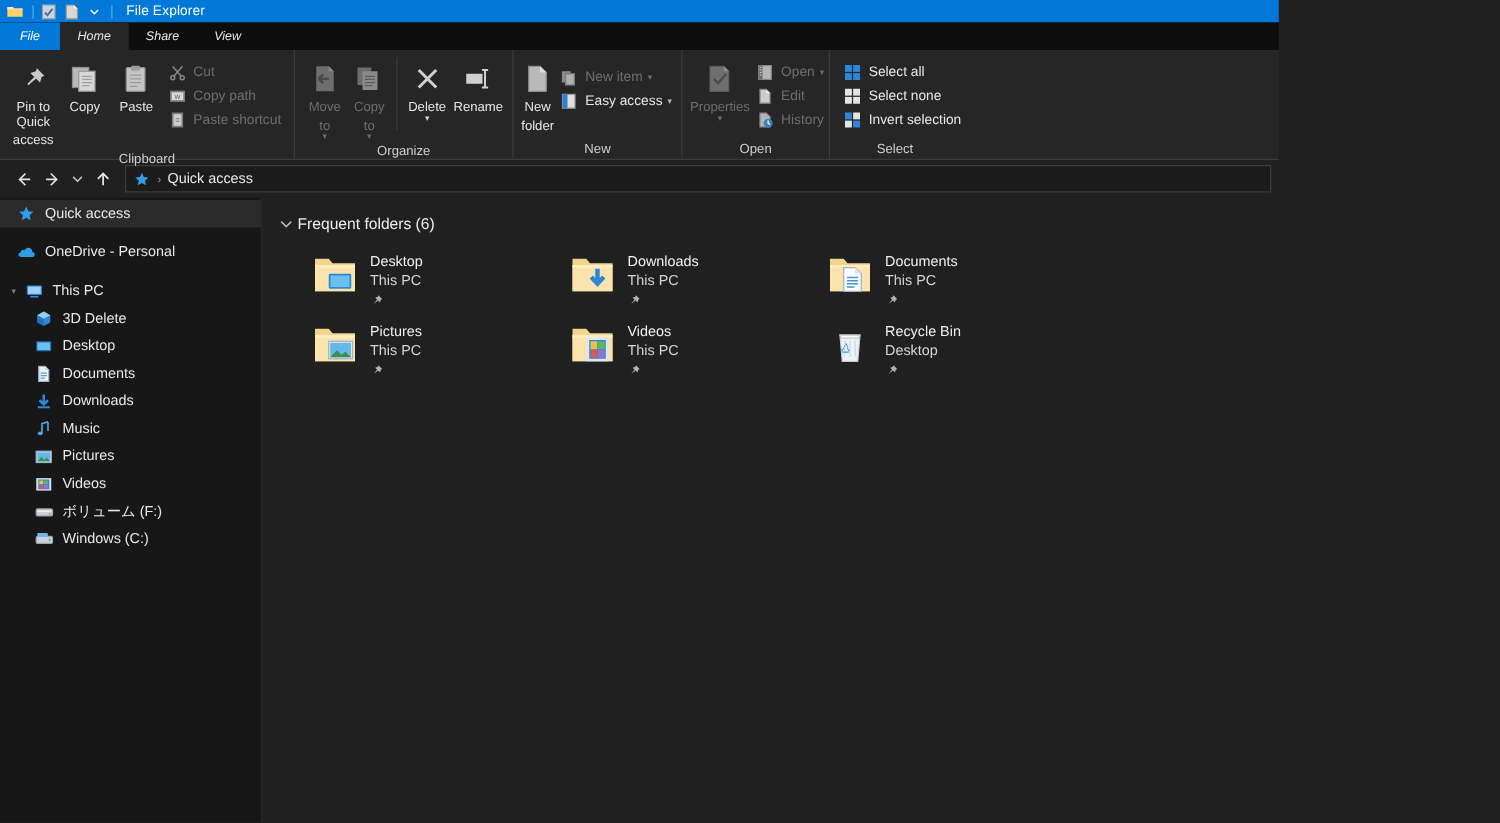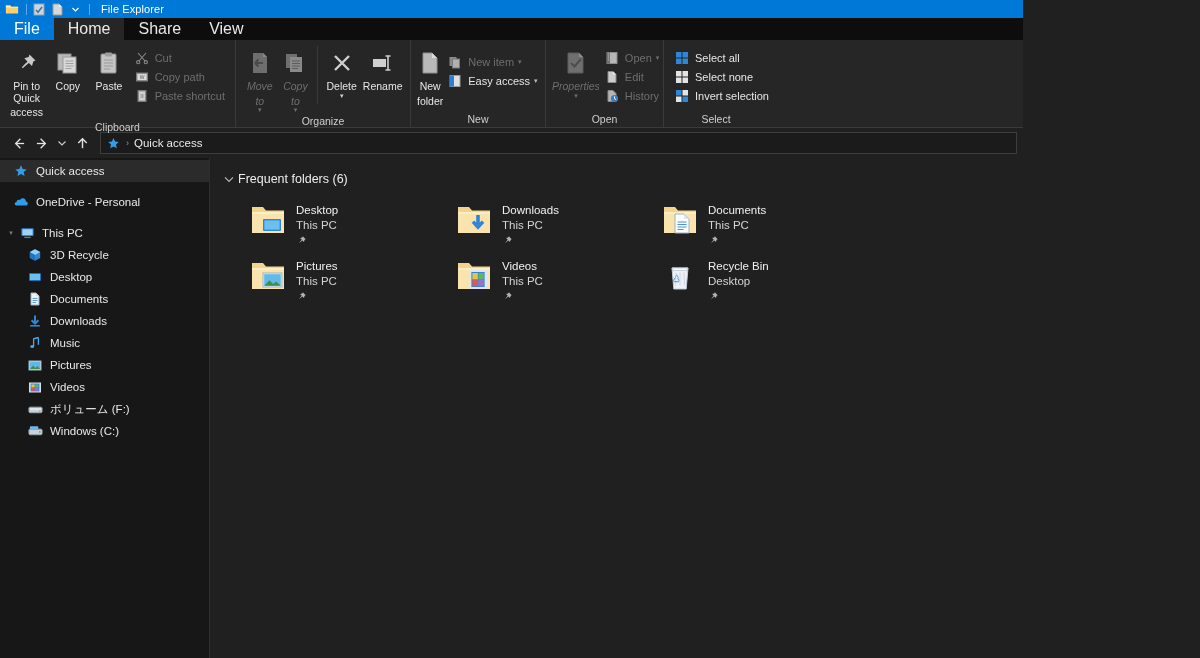--- a/index.html
+++ b/index.html
@@ -32,21 +32,21 @@
   
   .tabstrip {
     height: 22px;
     background: #0d0d0d;
     display: flex;
     align-items: stretch;
     flex: 0 0 22px;
   }
   .tab {
     display: flex; align-items: center; justify-content: center;
-    font-size: 16px; color: #e8e8e8; padding: 0 14px; white-space: nowrap; cursor: default;
+    font-size: 10px; color: #e8e8e8; padding: 0 14px; white-space: nowrap; cursor: default; font-style: italic;
   }
   .tab.file { background: #0078d7; color:#fff; min-width: 48px; }
   .tab.active { background: #262626; }
 
   
   .ribbon {
     background: #262626;
     height: 88px;
     display: flex;
     align-items: stretch;
@@ -66,21 +66,21 @@
     height: 16px; line-height: 16px; text-align: center;
     font-size: 10.5px; color: #cfcfcf;
   }
 
   .bigbtn {
     width: 58px; display: flex; flex-direction: column; align-items: center;
     padding-top: 4px; cursor: default; text-align: center;
   }
   .bigbtn .bi { height: 30px; display: flex; align-items: center; justify-content: center; }
   .bigbtn .bl { font-size: 10.5px; color: #e6e6e6; line-height: 11.5px; margin-top: 3px; }
-  .bigbtn.dim .bl { color: #6e6e6e; font-style: italic; }
+  .bigbtn.dim .bl { color: #6e6e6e; }
   .bigbtn .caret { font-size: 7px; color: #d0d0d0; line-height: 6px; }
   .bigbtn.dim .caret { color: #6e6e6e; }
 
   .smallcol { display: flex; flex-direction: column; justify-content: flex-start; padding-top: 4px; }
   .smallbtn {
     display: flex; align-items: center; height: 19px; padding: 0 4px; cursor: default;
   }
   .smallbtn .si { width: 16px; height: 16px; margin-right: 5px; display:flex; align-items:center; justify-content:center; flex: 0 0 16px;}
   .smallbtn .sl { font-size: 11px; color: #e6e6e6; white-space: nowrap; }
   .smallbtn.dim .sl { color: #6e6e6e; }
@@ -529,21 +529,21 @@
       </div>
 
       <div class="nav-item" style="padding-left:26px;">
         <div class="nav-ico">
           <svg width="14" height="14" viewBox="0 0 14 14">
               <path d="M7 1.2l5.2 2.9v5.8L7 12.8 1.8 9.9V4.1z" fill="#2f86d8"></path>
               <path d="M7 1.2l5.2 2.9L7 7 1.8 4.1z" fill="#8fd0f5"></path>
               <path d="M7 7v5.8L1.8 9.9V4.1z" fill="#1e6bb0" opacity=".7"></path>
             </svg>
         </div>
-        <div class="nav-label">3D Recycle</div>
+        <div class="nav-label">3D Delete</div>
       </div>
 
       <div class="nav-item" style="padding-left:26px;">
         <div class="nav-ico">
           <svg width="14" height="14" viewBox="0 0 14 14">
               <rect x="1" y="3" width="12" height="8" rx="1" fill="#1f6fbb"></rect>
               <rect x="2" y="4" width="10" height="6" fill="#6cc0f0"></rect>
             </svg>
         </div>
         <div class="nav-label">Desktop</div>

